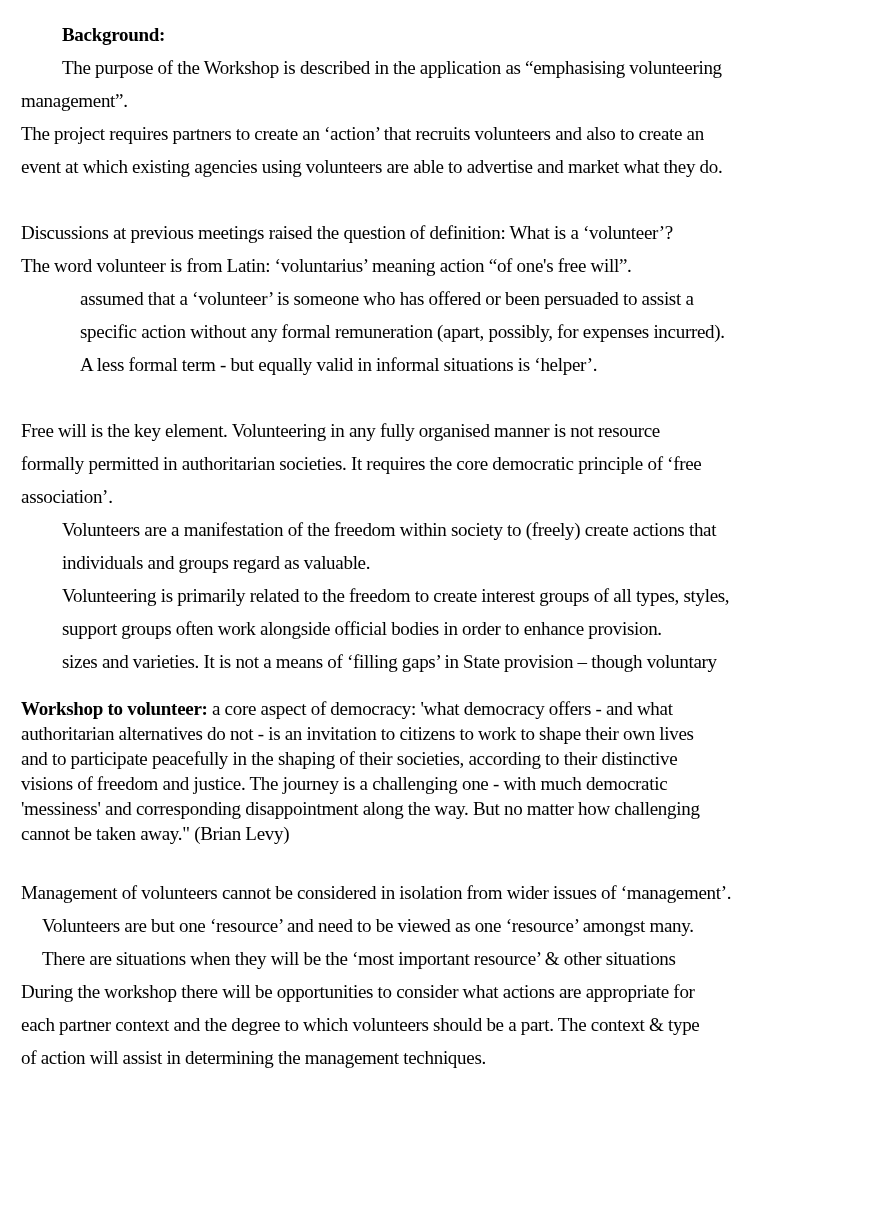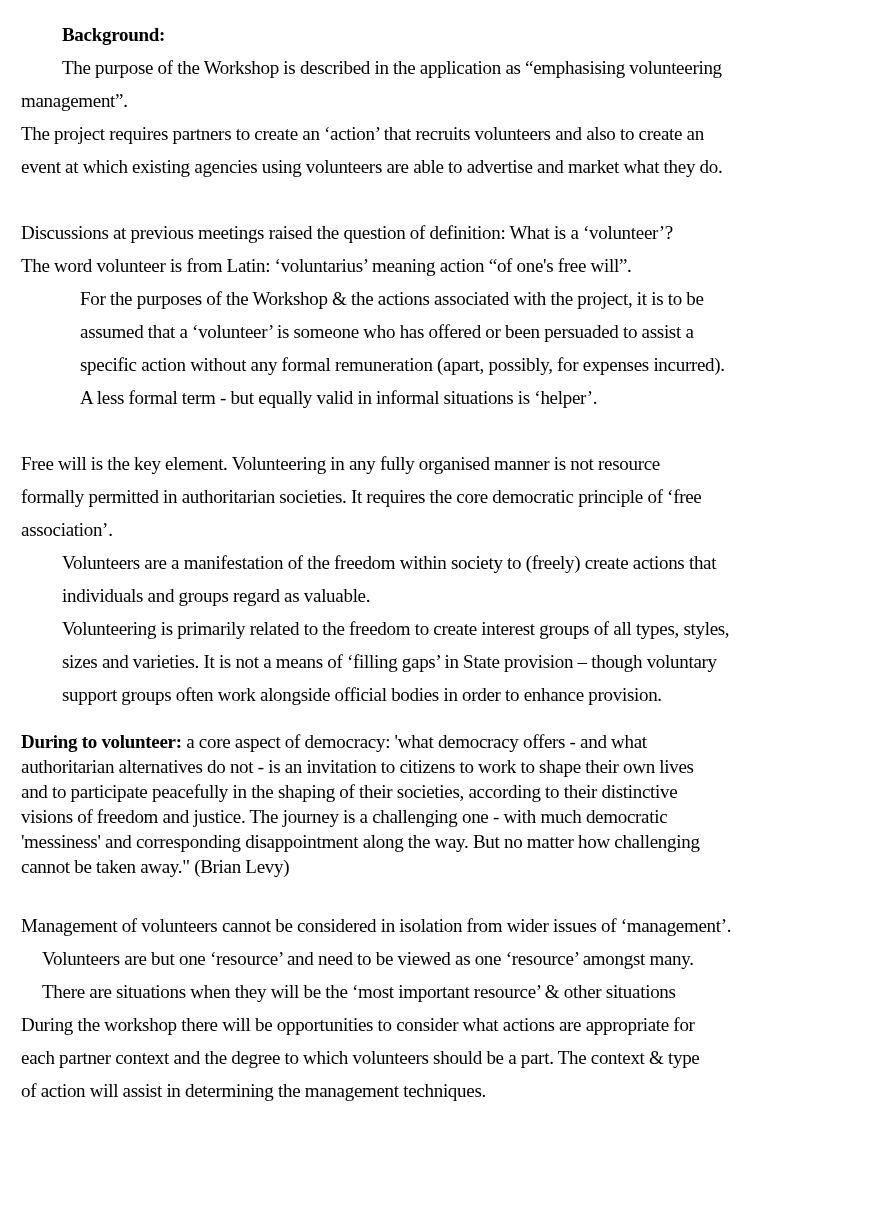--- a/index.html
+++ b/index.html
@@ -44,35 +44,34 @@
 <div class="page">
   <div id="doc-body">
       <div class="line indent-2"><span class="bold">Background:</span></div>
       <div class="line indent-2"><span>The purpose of the Workshop is described in the application as “emphasising volunteering</span></div>
       <div class="line indent-0"><span>management”.</span></div>
       <div class="line indent-0"><span>The project requires partners to create an ‘action’ that recruits volunteers and also to create an</span></div>
       <div class="line indent-0"><span>event at which existing agencies using volunteers are able to advertise and market what they do.</span></div>
       <div class="gap" style="height: 33px;"></div>
       <div class="line indent-0"><span>Discussions at previous meetings raised the question of definition: What is a ‘volunteer’?</span></div>
       <div class="line indent-0"><span>The word volunteer is from Latin: ‘voluntarius’ meaning action “of one's free will”.</span></div>
-      <div class="line indent-3"><span>For the purposes of the Workshop &amp; the actions associated with the project, it is to be</span></div>
       <div class="line indent-3"><span>assumed that a ‘volunteer’ is someone who has offered or been persuaded to assist a</span></div>
       <div class="line indent-3"><span>specific action without any formal remuneration (apart, possibly, for expenses incurred).</span></div>
       <div class="line indent-3"><span>A less formal term - but equally valid in informal situations is ‘helper’.</span></div>
       <div class="gap" style="height: 33px;"></div>
       <div class="line indent-0"><span>Free will is the key element. Volunteering in any fully organised manner is not resource</span></div>
       <div class="line indent-0"><span>formally permitted in authoritarian societies. It requires the core democratic principle of ‘free</span></div>
       <div class="line indent-0"><span>association’.</span></div>
       <div class="line indent-2"><span>Volunteers are a manifestation of the freedom within society to (freely) create actions that</span></div>
       <div class="line indent-2"><span>individuals and groups regard as valuable.</span></div>
       <div class="line indent-2"><span>Volunteering is primarily related to the freedom to create interest groups of all types, styles,</span></div>
+      <div class="line indent-2"><span>support groups often work alongside official bodies in order to enhance provision.</span></div>
       <div class="line indent-2"><span>sizes and varieties. It is not a means of ‘filling gaps’ in State provision – though voluntary</span></div>
-      <div class="line indent-2"><span>support groups often work alongside official bodies in order to enhance provision.</span></div>
       <div class="gap" style="height: 18px;"></div>
-      <div class="line tight indent-0"><span class="bold">During to volunteer:</span><span> a core aspect of democracy: 'what democracy offers - and what</span></div>
+      <div class="line tight indent-0"><span class="bold">Workshop to volunteer:</span><span> a core aspect of democracy: 'what democracy offers - and what</span></div>
       <div class="line tight indent-0"><span>authoritarian alternatives do not - is an invitation to citizens to work to shape their own lives</span></div>
       <div class="line tight indent-0"><span>and to participate peacefully in the shaping of their societies, according to their distinctive</span></div>
       <div class="line tight indent-0"><span>visions of freedom and justice. The journey is a challenging one - with much democratic</span></div>
       <div class="line tight indent-0"><span>'messiness' and corresponding disappointment along the way. But no matter how challenging</span></div>
       <div class="line tight indent-0"><span>cannot be taken away." (Brian Levy)</span></div>
       <div class="gap" style="height: 30px;"></div>
       <div class="line indent-0"><span>Management of volunteers cannot be considered in isolation from wider issues of ‘management’.</span></div>
       <div class="line indent-1"><span>Volunteers are but one ‘resource’ and need to be viewed as one ‘resource’ amongst many.</span></div>
       <div class="line indent-1"><span>There are situations when they will be the ‘most important resource’ &amp; other situations</span></div>
       <div class="line indent-0"><span>During the workshop there will be opportunities to consider what actions are appropriate for</span></div>

